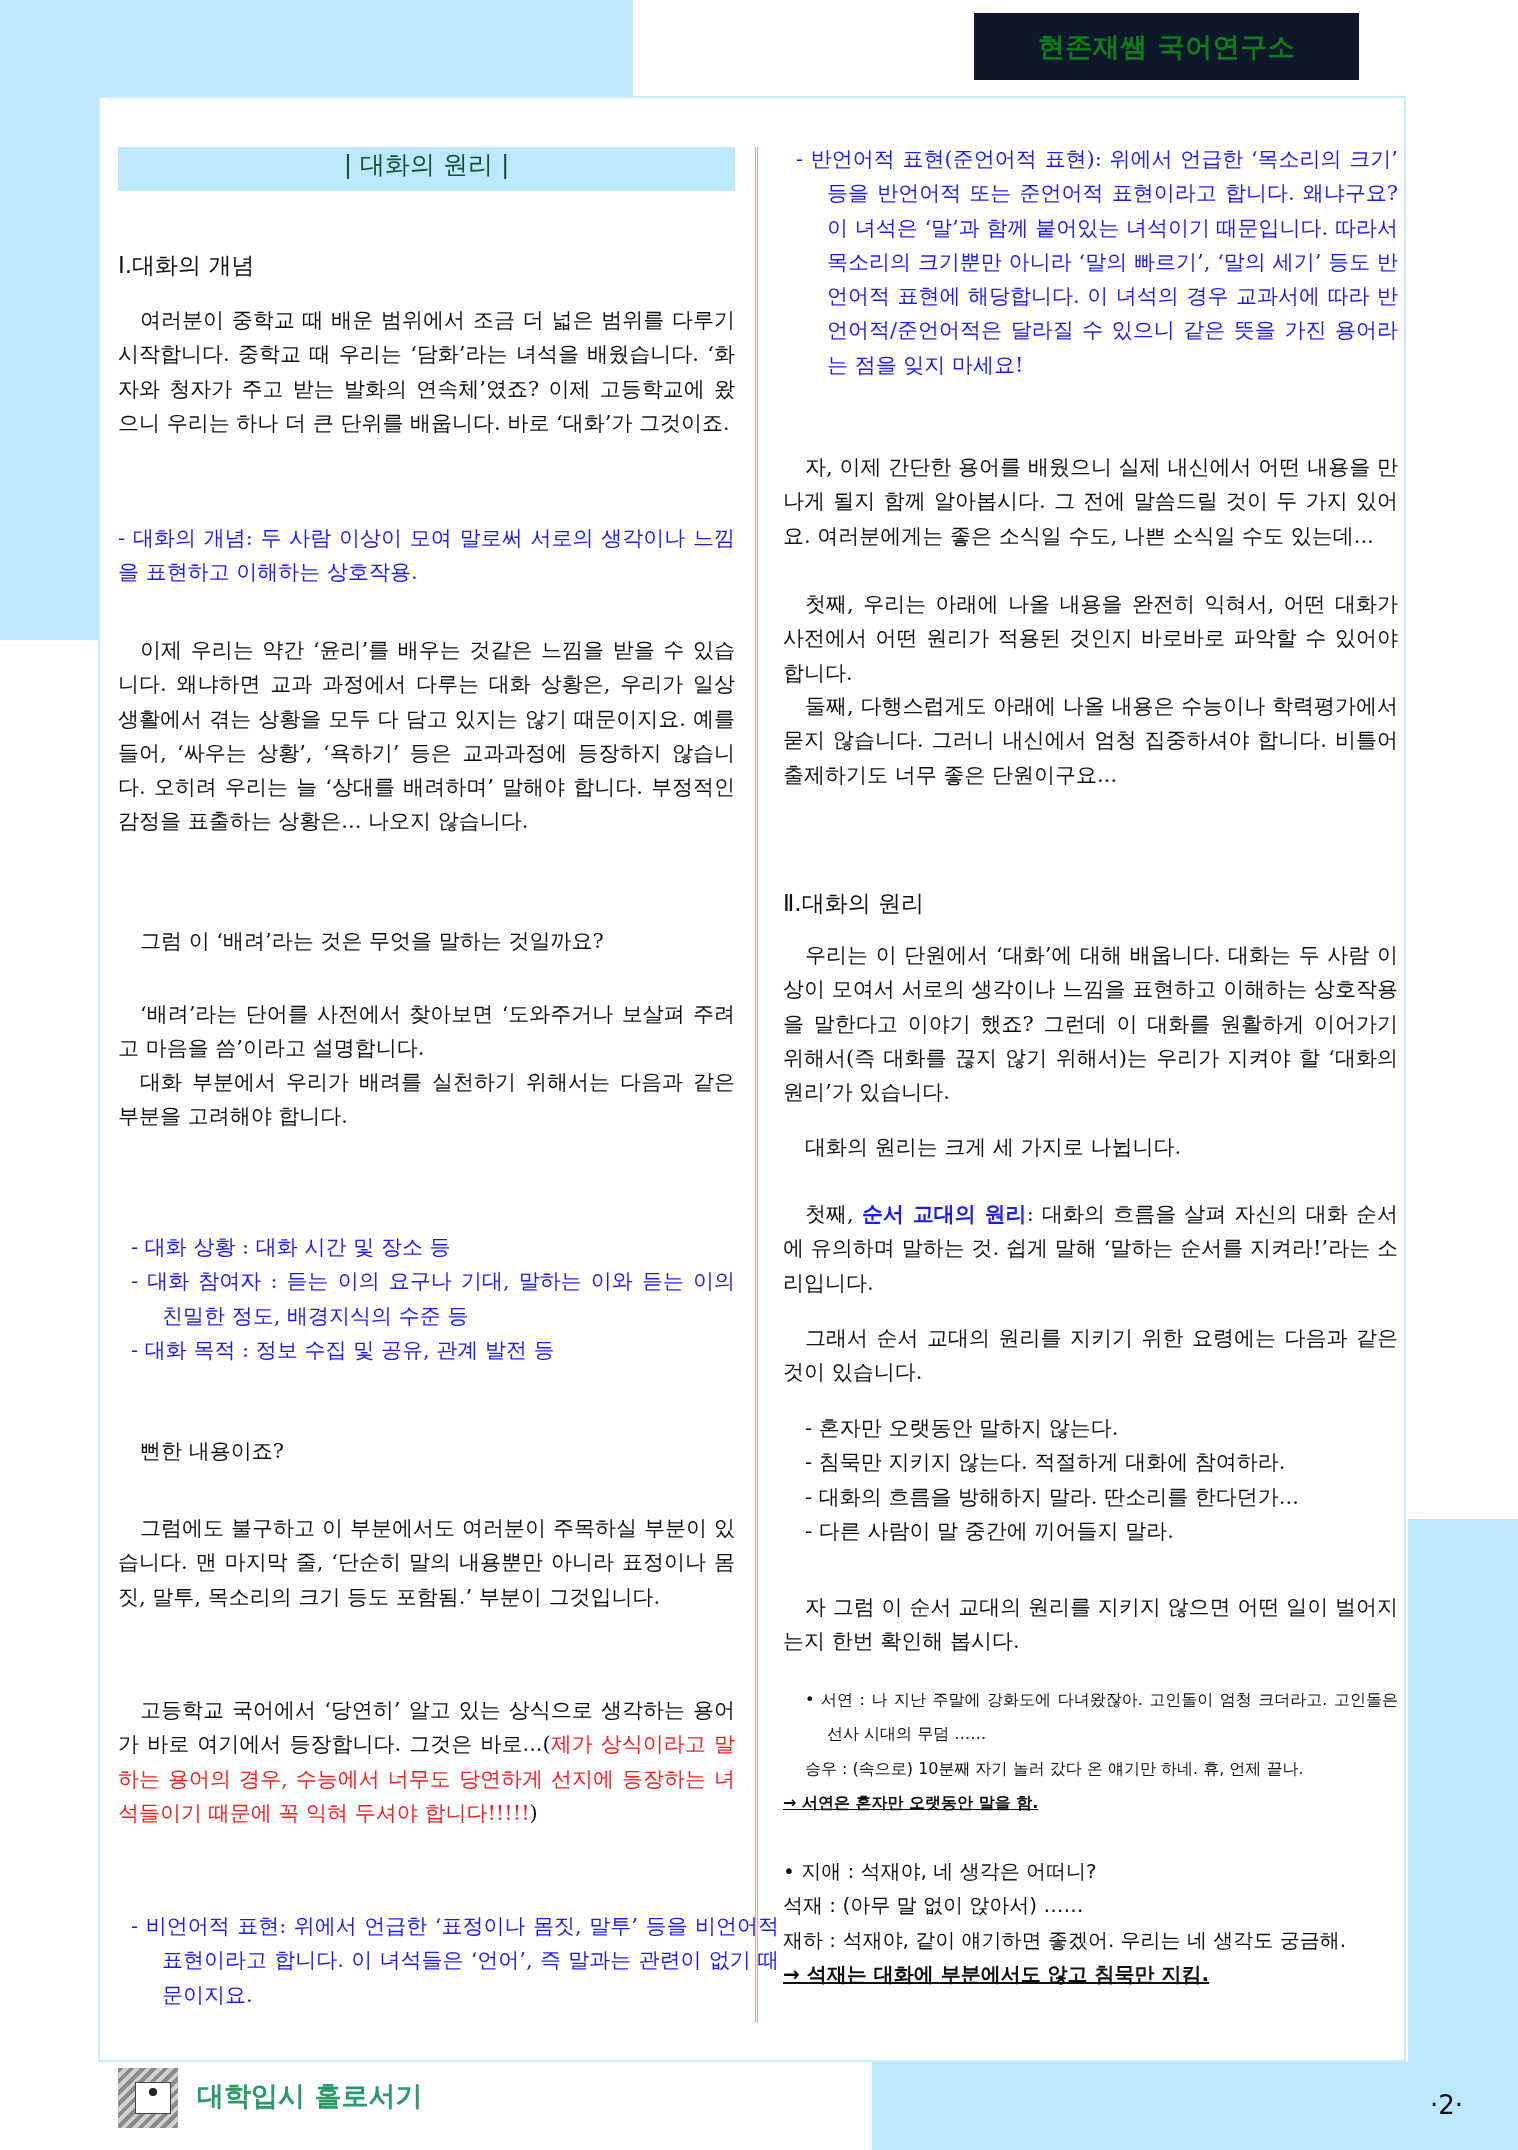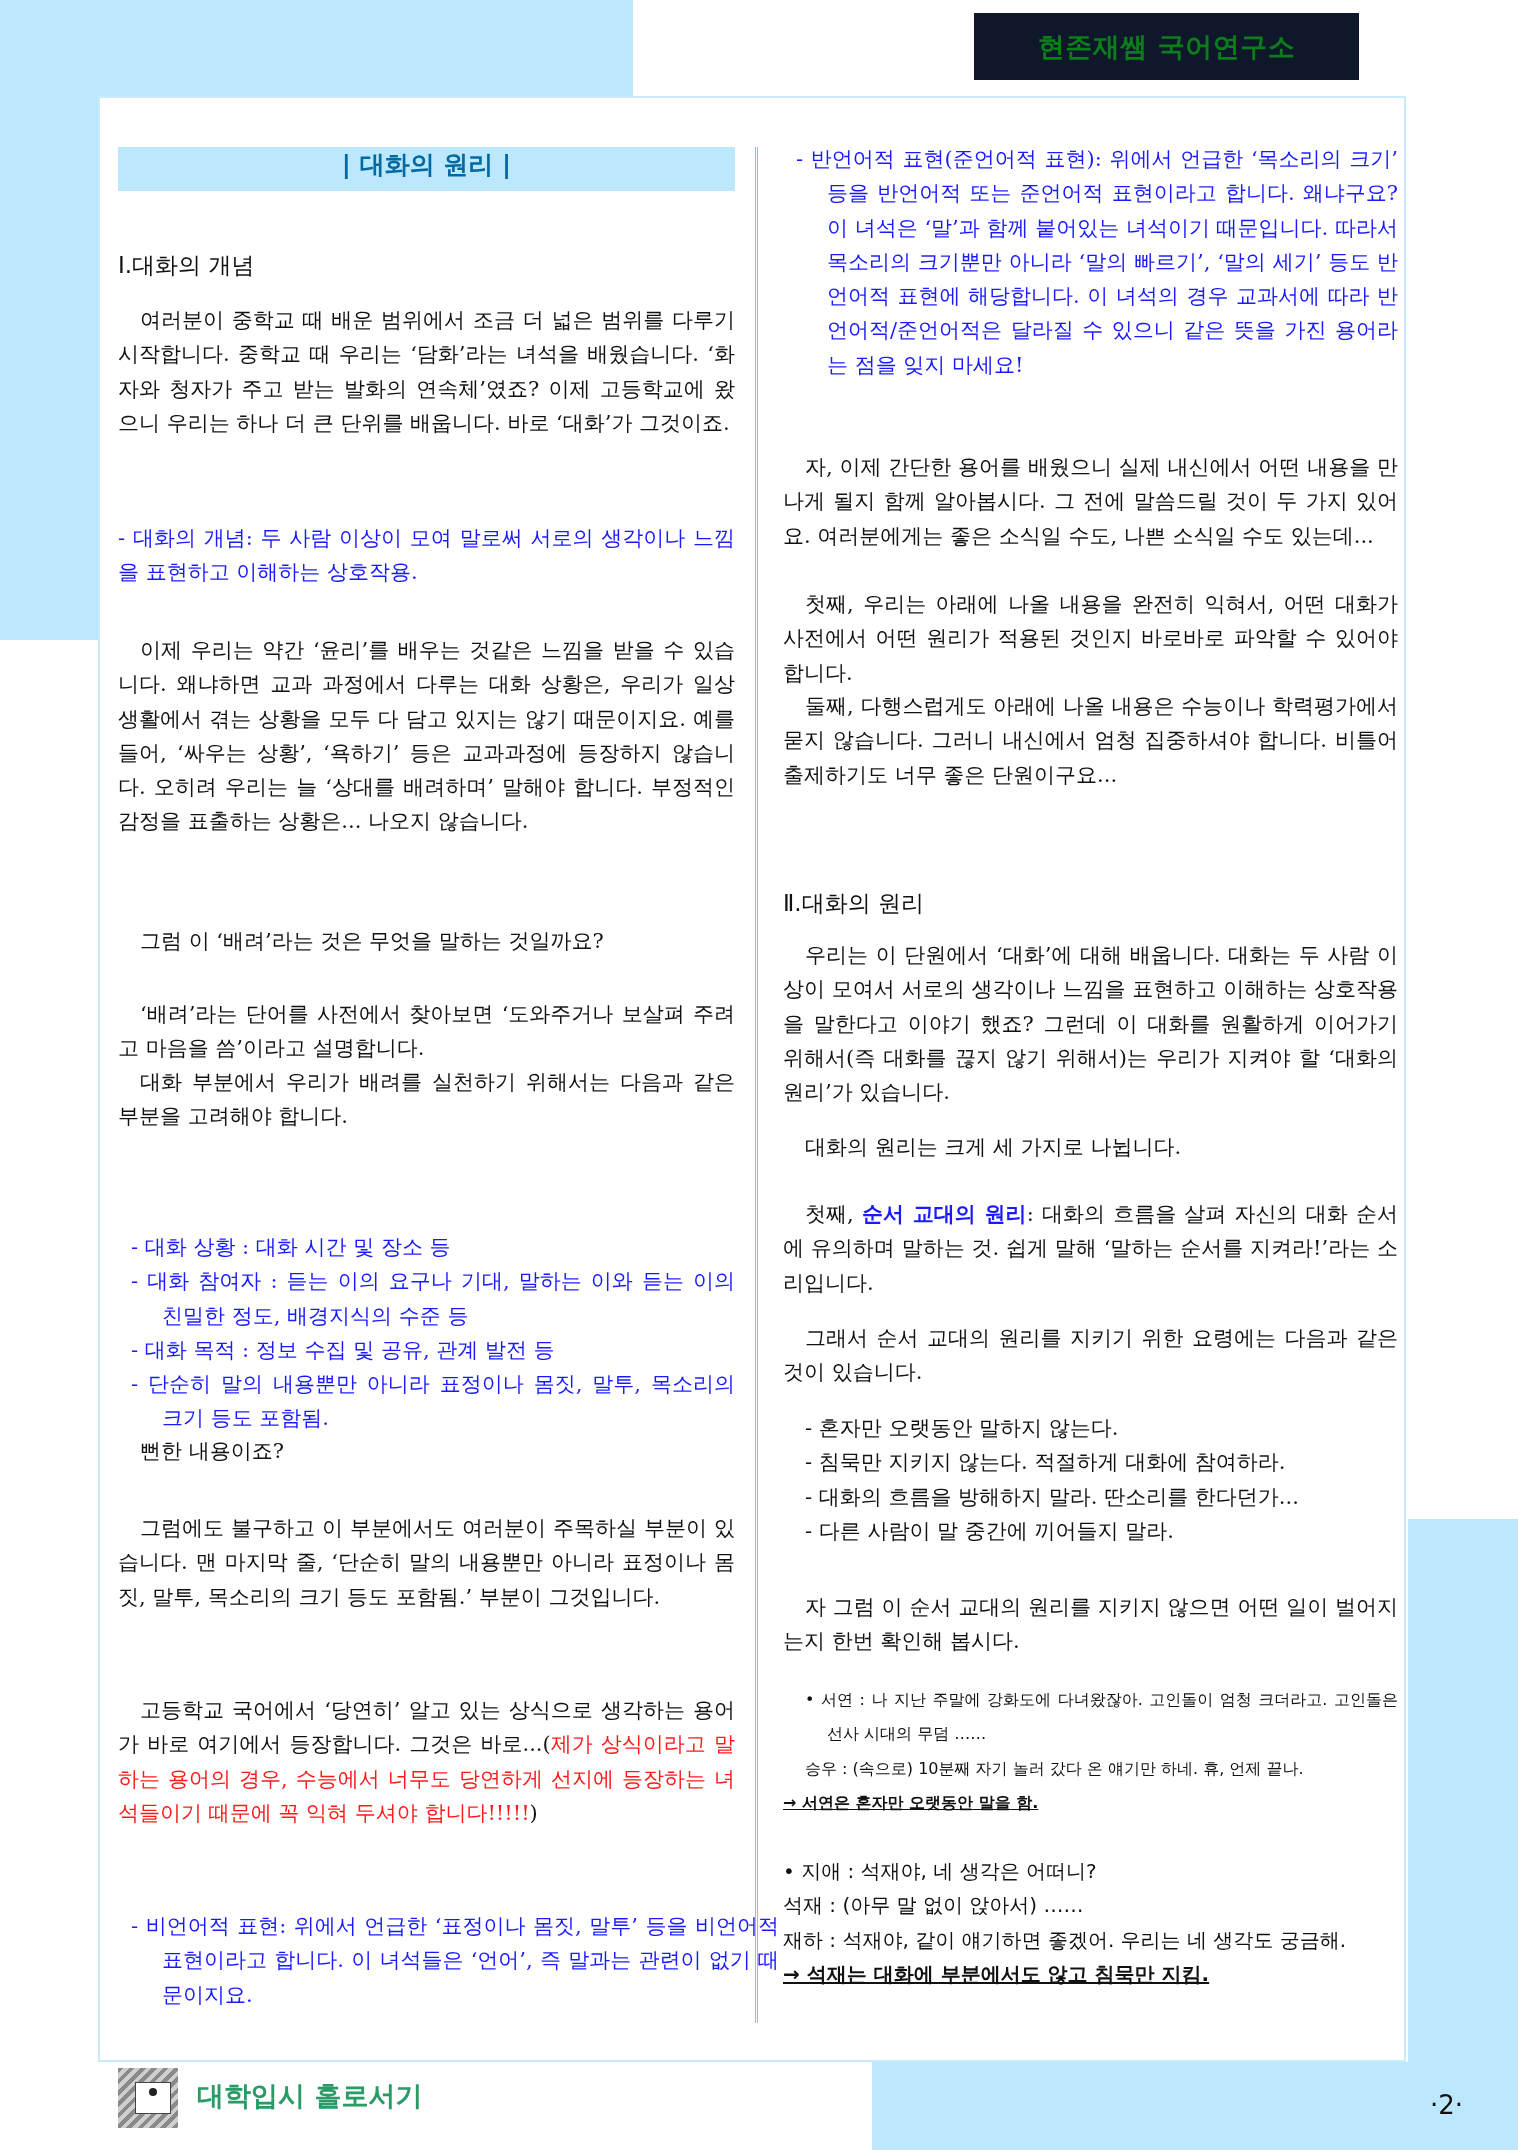--- a/index.html
+++ b/index.html
@@ -6,21 +6,21 @@
   body { width:1518px; height:2150px; position:relative; background:#ffffff; overflow:hidden;
          font-family:"DejaVu Serif", "Liberation Serif", serif; color:#111; }
   .bg { position:absolute; background:#bbe8fc; }
   .main-box { position:absolute; left:98px; top:96px; width:1308px; height:1966px; background:#fff;
               border:2px solid #c8ecfb; box-sizing:border-box; }
   .header-box { position:absolute; left:974px; top:13px; width:385px; height:67px; background:#0f172a;
                 display:flex; align-items:center; justify-content:center; }
   .header-title { font-family:"DejaVu Sans", sans-serif; font-weight:bold; font-size:27px; color:#0b7d1a; letter-spacing:0.5px; }
   .title-box { position:absolute; left:118px; top:147px; width:617px; height:44px; background:#bbe8fc;
                display:flex; align-items:flex-start; justify-content:center; }
-  .title-text { font-family:"DejaVu Sans", sans-serif; font-weight:bold; font-size:25px; color:#0369a1; margin-top:1px; }
+  .title-text { font-family:"DejaVu Sans", sans-serif; font-weight:normal; font-size:25px; color:#14532d; margin-top:1px; }
   .divider { position:absolute; left:755px; top:147px; width:3px; height:876px; border-left:1px solid #e3a68e; border-right:1px solid #e3a68e; box-sizing:border-box; }
   .divider2 { position:absolute; left:755px; top:1023px; width:3px; height:1000px; border-left:1px solid #e3a68e; border-right:1px solid #e3a68e; box-sizing:border-box; }
   .blk { position:absolute; font-size:21px; line-height:34.3px; text-align:justify; text-align-last:left; }
   .left { left:118px; width:617px; }
   .right-wide { left:783px; width:615px; }
   .p { white-space:normal; }
   .indent { text-indent:22px; }
   .hang { padding-left:44px; text-indent:-31px; }
   .blue { color:#1a1aff; }
   .red { color:#ff1a1a; }
@@ -66,21 +66,20 @@
 
 <div class="blk left p indent" style="top:924px;">그럼 이 ‘배려’라는 것은 무엇을 말하는 것일까요?</div>
 
 <div class="blk left p indent" style="top:997px;">‘배려’라는 단어를 사전에서 찾아보면 ‘도와주거나 보살펴 주려고 마음을 씀’이라고 설명합니다.</div>
 <div class="blk left p indent" style="top:1065px;">대화 부분에서 우리가 배려를 실천하기 위해서는 다음과 같은 부분을 고려해야 합니다.</div>
 
 <div class="blk left blue" style="top:1214px;margin-top:16px;">
   <div class="hang">- 대화 상황 : 대화 시간 및 장소 등</div>
   <div class="hang">- 대화 참여자 : 듣는 이의 요구나 기대, 말하는 이와 듣는 이의 친밀한 정도, 배경지식의 수준 등</div>
   <div class="hang">- 대화 목적 : 정보 수집 및 공유, 관계 발전 등</div>
-  <div class="hang">- 단순히 말의 내용뿐만 아니라 표정이나 몸짓, 말투, 목소리의 크기 등도 포함됨.</div>
 </div>
 
 <div class="blk left p indent" style="top:1434px;">뻔한 내용이죠?</div>
 
 <div class="blk left p indent" style="top:1511px;">그럼에도 불구하고 이 부분에서도 여러분이 주목하실 부분이 있습니다. 맨 마지막 줄, ‘단순히 말의 내용뿐만 아니라 표정이나 몸짓, 말투, 목소리의 크기 등도 포함됨.’ 부분이 그것입니다.</div>
 
 <div class="blk left p indent" style="top:1693px;">
   <span>고등학교 국어에서 ‘당연히’ 알고 있는 상식으로 생각하는 용어가 바로 여기에서 등장합니다. 그것은 바로...(</span><span class="red">제가 상식이라고 말하는 용어의 경우, 수능에서 너무도 당연하게 선지에 등장하는 녀석들이기 때문에 꼭 익혀 두셔야 합니다!!!!!</span><span>)</span>
 </div>
 

